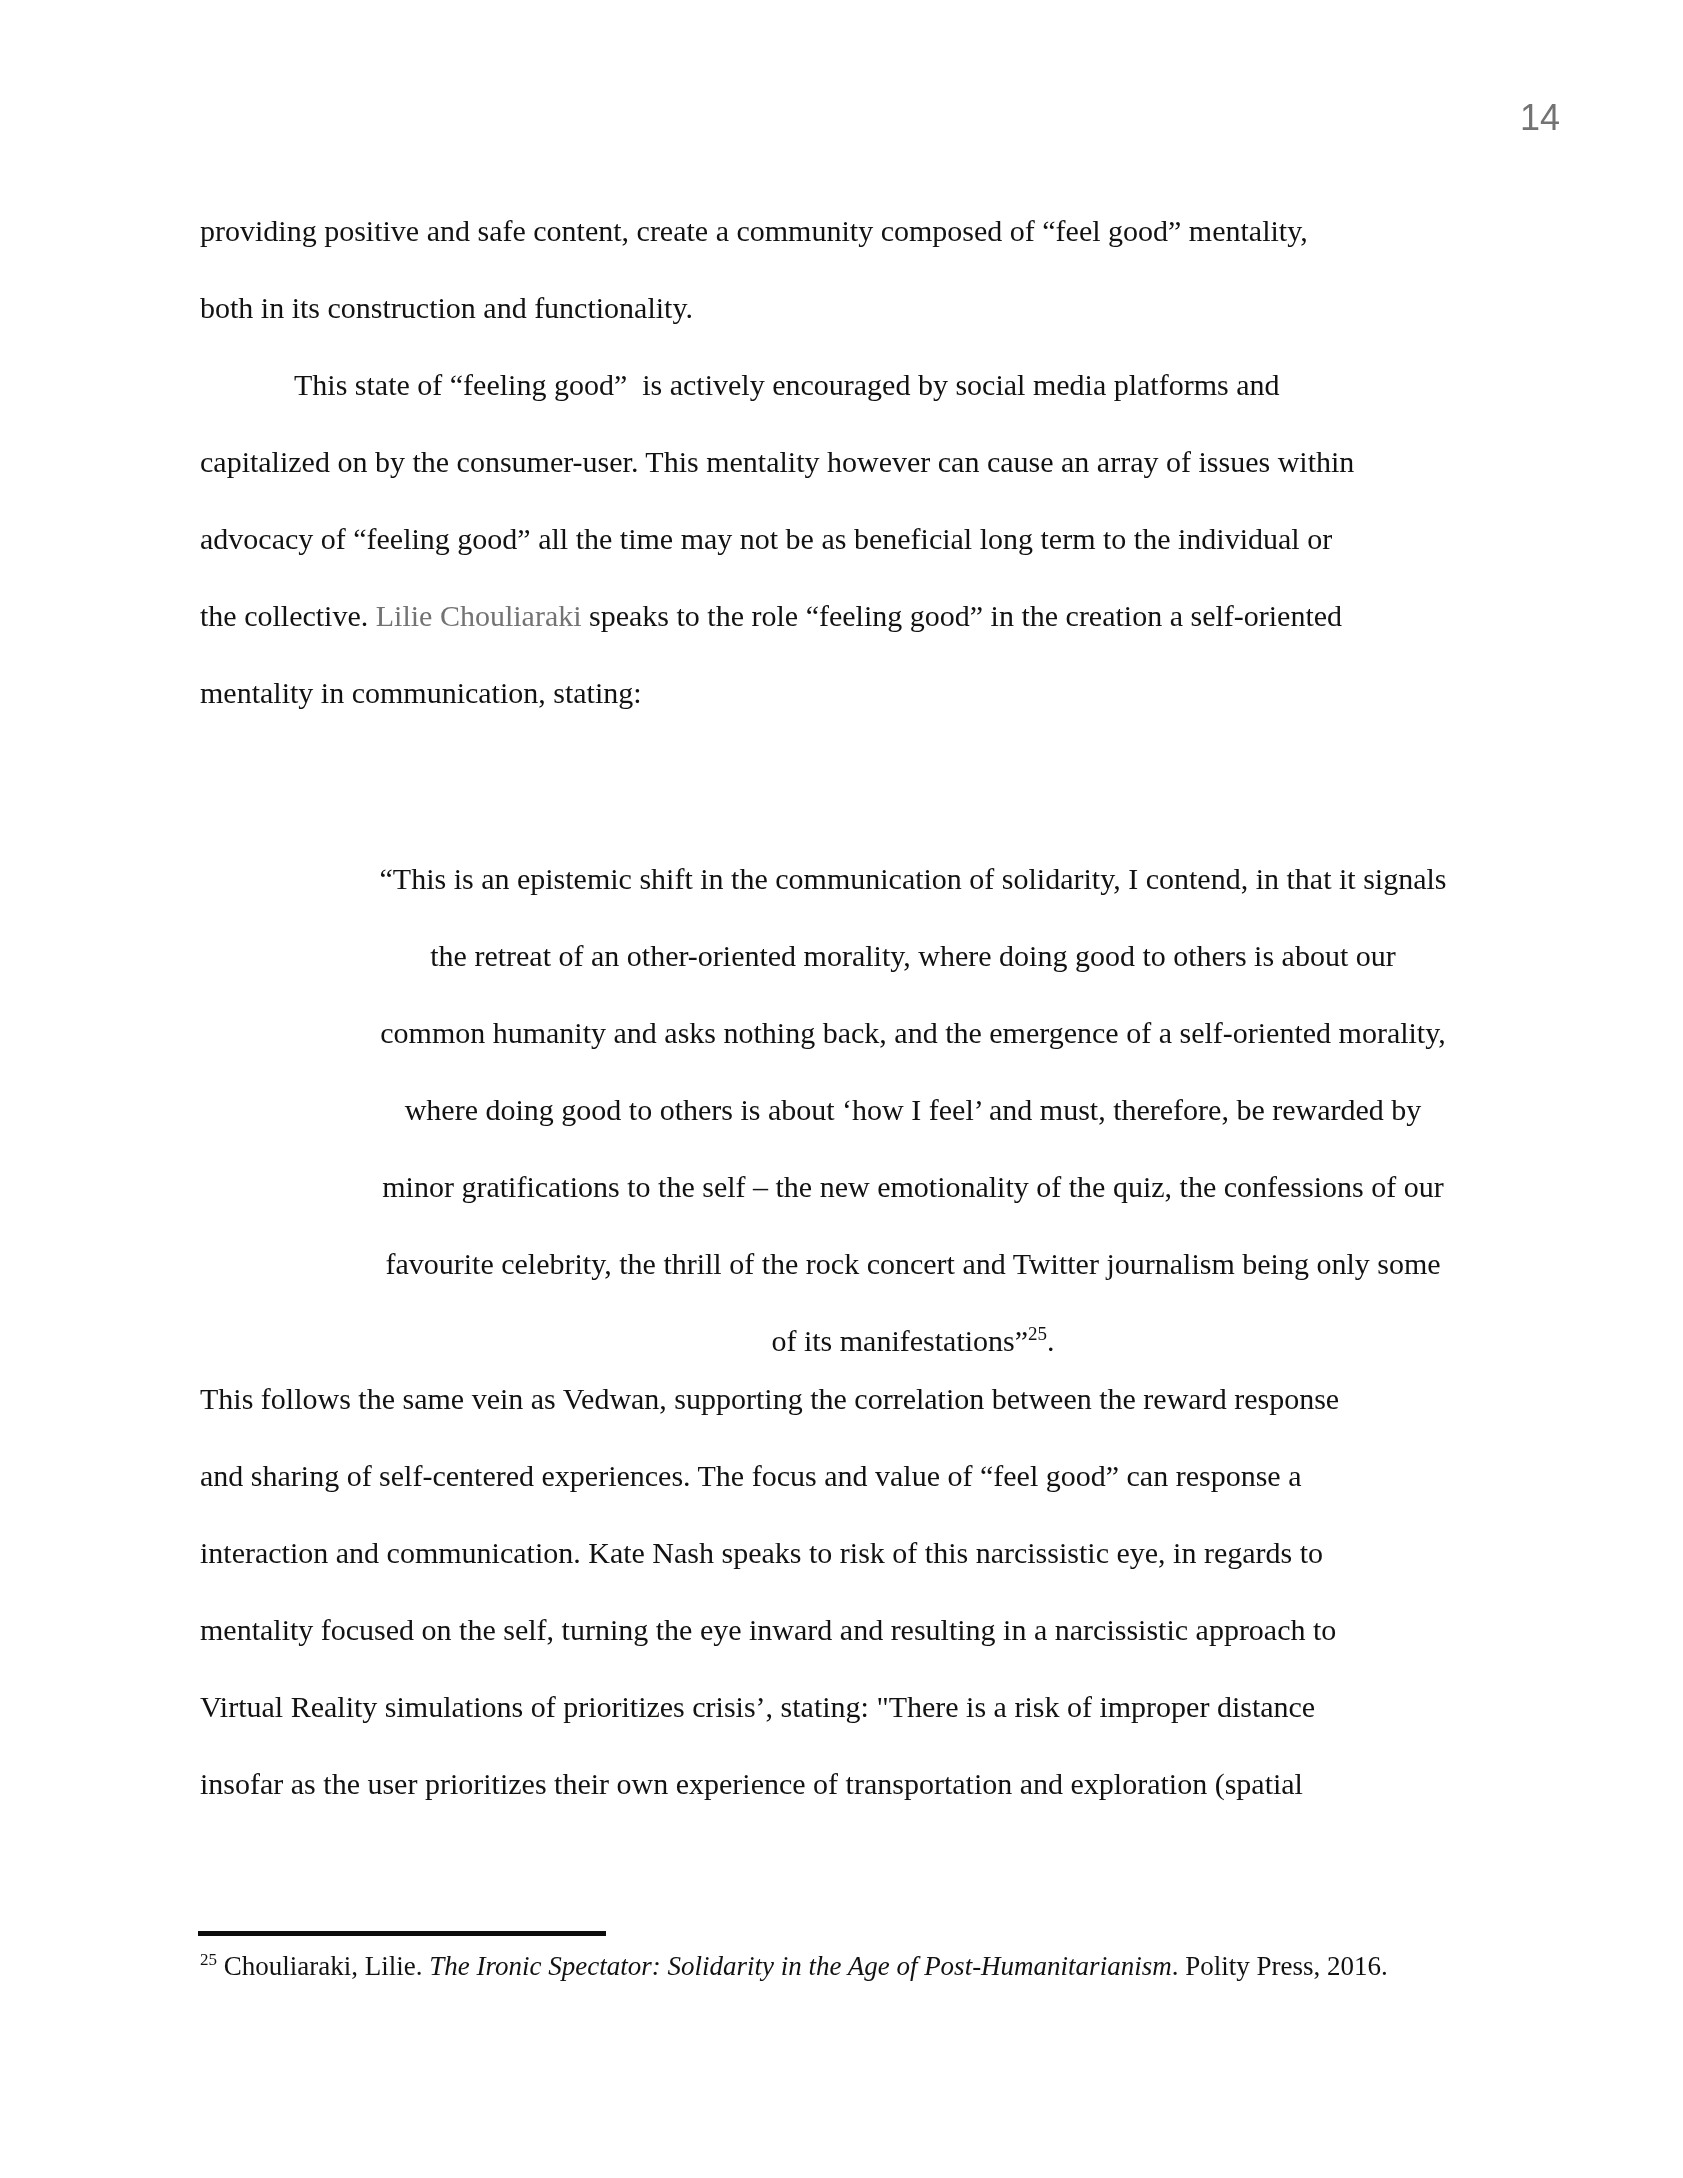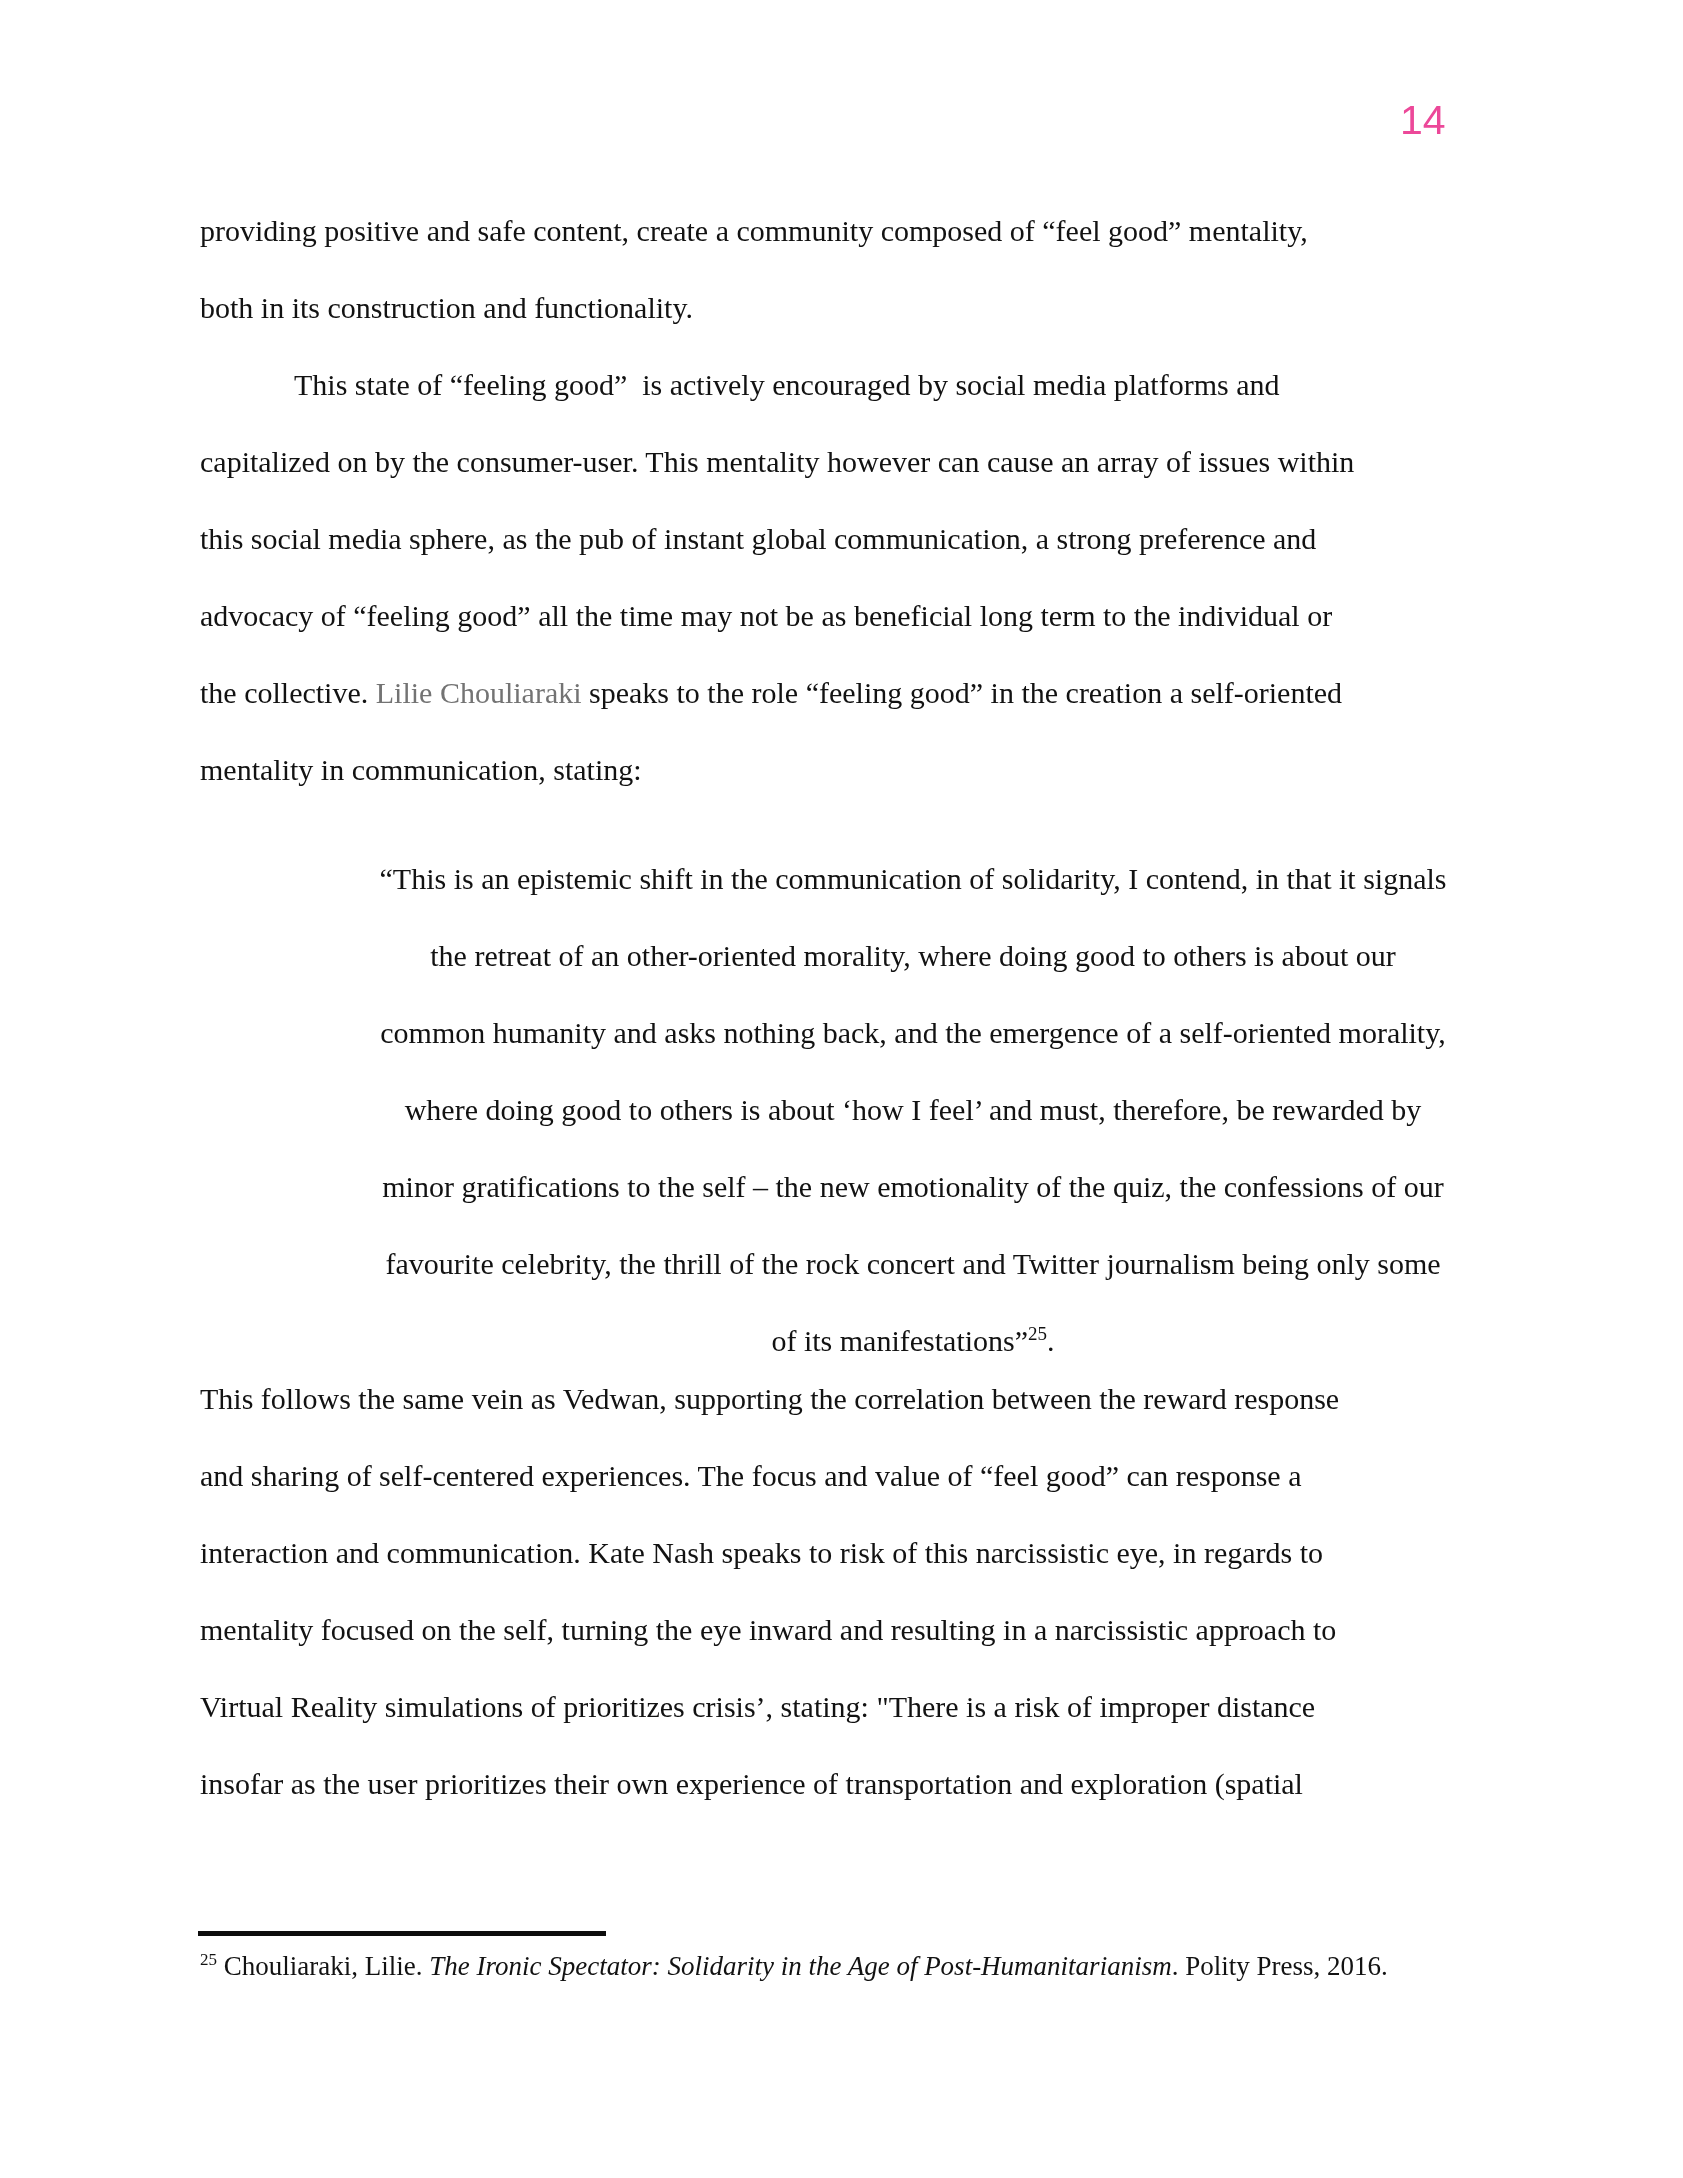--- a/index.html
+++ b/index.html
@@ -8,24 +8,24 @@
     width: 1683px;
     height: 2178px;
     background: #ffffff;
     font-family: "Liberation Serif", serif;
     color: #121212;
     overflow: hidden;
   }
   .pageno {
     position: absolute;
     top: 97px;
-    left: 1400px;
+    left: 1520px;
     font-family: "Liberation Sans", sans-serif;
-    font-size: 41px;
-    color: #ec4899;
+    font-size: 36px;
+    color: #737373;
   }
   .block {
     position: absolute;
     left: 200px;
     width: 1327px;
   }
   .line {
     white-space: pre;
     height: 77px;
     line-height: 77px;
@@ -74,21 +74,20 @@
   <div class="pageno">14</div>
 
   <div class="block p1">
     <div class="line">providing positive and safe content, create a community composed of “feel good” mentality,</div>
     <div class="line">both in its construction and functionality.</div>
   </div>
 
   <div class="block p2">
     <div class="line first-indent">This state of “feeling good”  is actively encouraged by social media platforms and</div>
     <div class="line">capitalized on by the consumer-user. This mentality however can cause an array of issues within</div>
-    <div class="line">this social media sphere, as the pub of instant global communication, a strong preference and</div>
     <div class="line">advocacy of “feeling good” all the time may not be as beneficial long term to the individual or</div>
     <div class="line"><span>the collective. </span><span class="gray-name">Lilie Chouliaraki</span><span> speaks to the role “feeling good” in the creation a self-oriented</span></div>
     <div class="line">mentality in communication, stating:</div>
   </div>
 
   <div class="block bq">
     <div class="line">“This is an epistemic shift in the communication of solidarity, I contend, in that it signals</div>
     <div class="line">the retreat of an other-oriented morality, where doing good to others is about our</div>
     <div class="line">common humanity and asks nothing back, and the emergence of a self-oriented morality,</div>
     <div class="line">where doing good to others is about ‘how I feel’ and must, therefore, be rewarded by</div>

